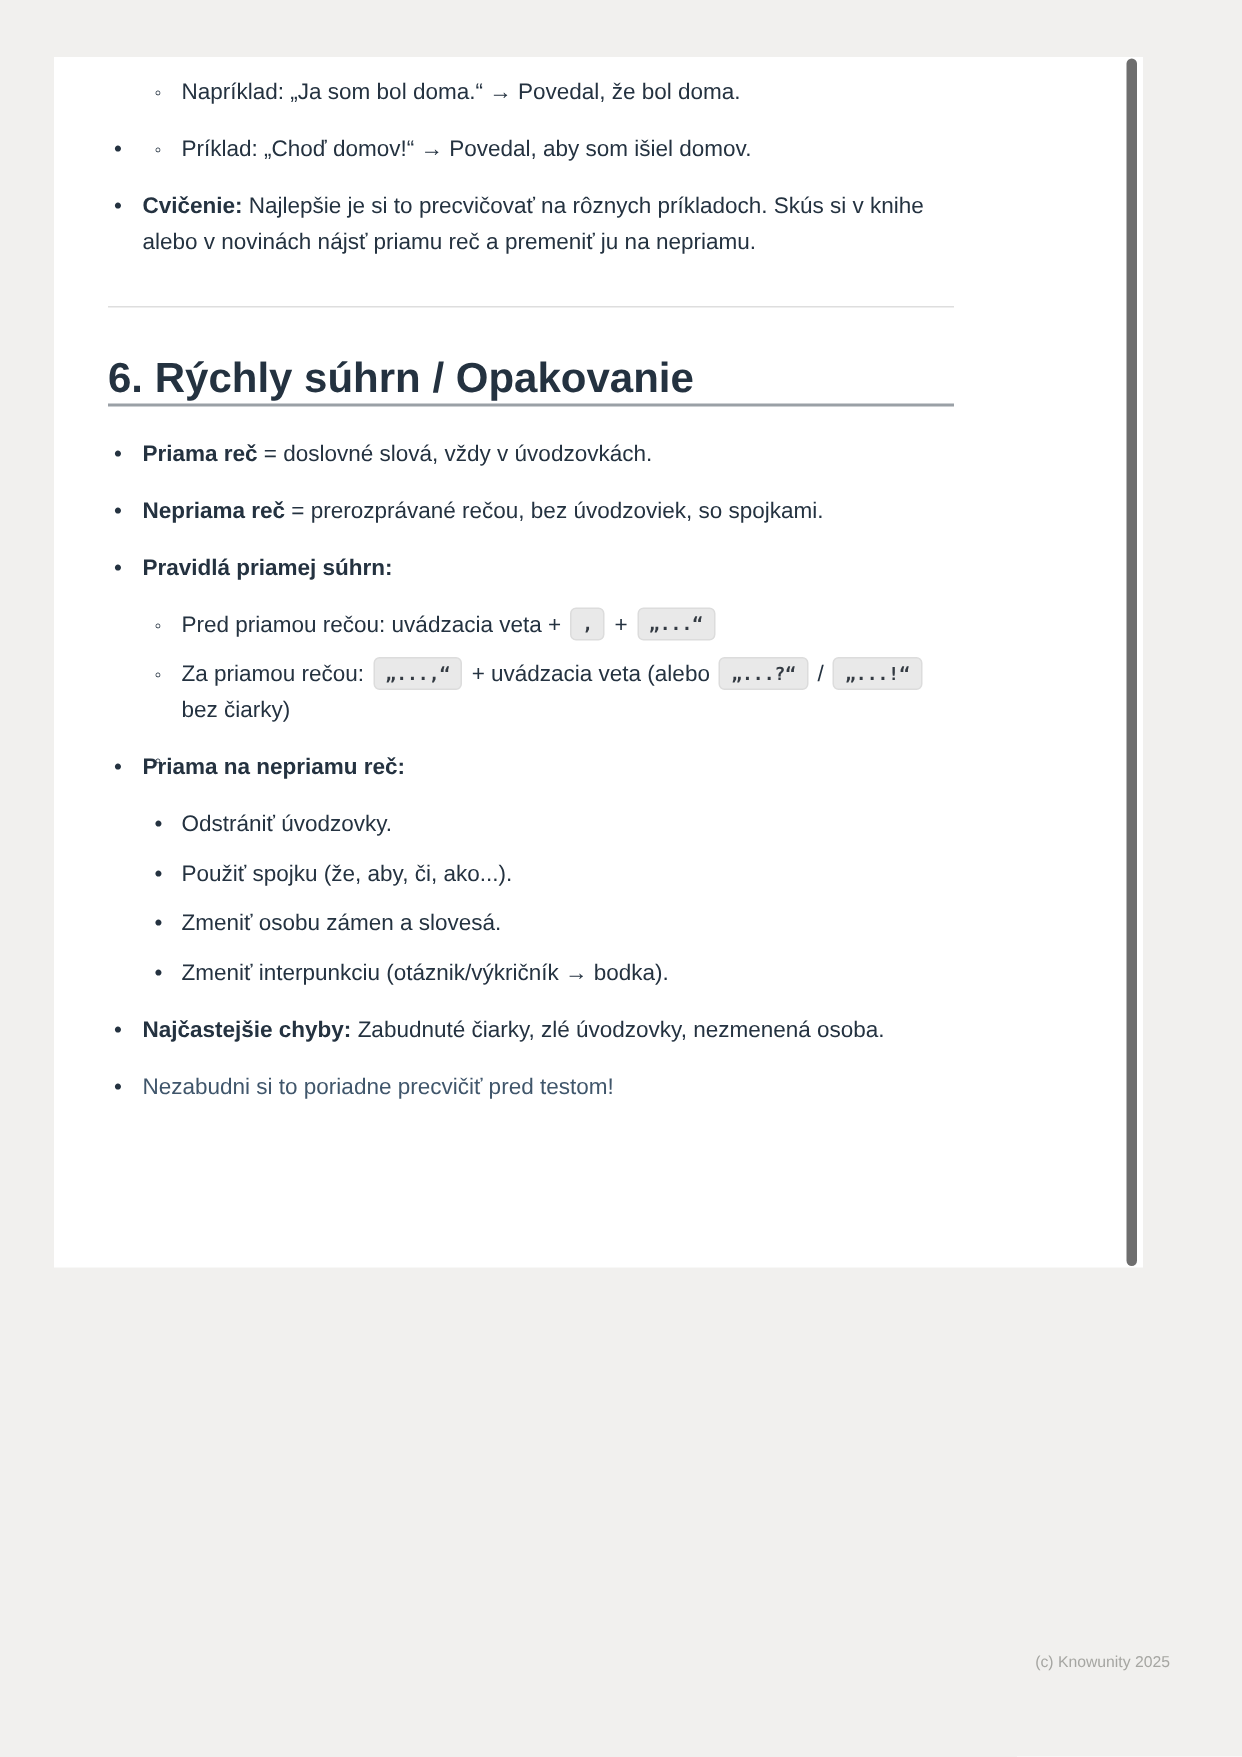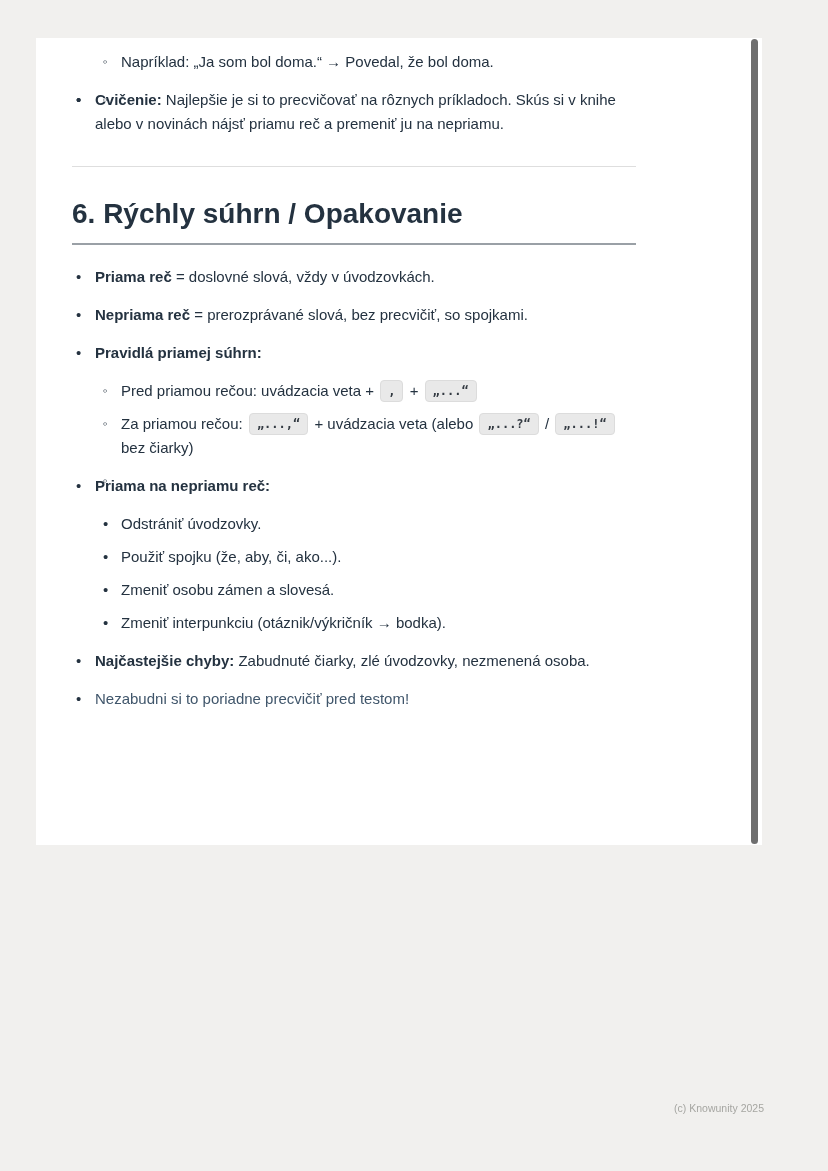--- a/index.html
+++ b/index.html
@@ -53,54 +53,53 @@
     margin:0 2px;
     vertical-align:1px;
     color:#333a42;
     white-space:nowrap;
   }
   .item.muted .itext{color:var(--muted-text);}
   .hr{border:0;border-top:1px solid var(--hr);margin:30px 0 0 0;}
   .heading{
     font-size:28px;line-height:34px;font-weight:bold;
     margin:30px 0 0 0;
-    padding-bottom:12px;
     border-bottom:2px solid var(--accent-rule);
   }
   .list.summary{margin-top:20px;}
   .scrollbar-thumb{
     position:absolute;right:4px;top:1px;bottom:1px;width:7px;
     background:var(--scrollbar);border-radius:4px;
   }
   .footer{
-    position:absolute;right:64px;top:1101px;
+    position:absolute;right:48px;top:1101px;
     font-size:10.5px;line-height:14px;
     color:var(--footer-text);
   }
 </style>
 </head>
 <body>
 
 <div class="page">
   <div class="content">
 
     <div class="list intro">
         <div class="item l2"><span class="marker circle">◦</span><span class="itext"><span class="seg-italic">Napríklad: </span><span class="seg-normal">„Ja </span><span class="seg-italic">som bol</span><span class="seg-normal"> doma.“ → Povedal, že </span><span class="seg-italic">bol</span><span class="seg-normal"> doma.</span></span></div>
         <div class="item l1"><span class="marker disc">•</span></div>
-        <div class="item l2"><span class="marker circle">◦</span></div>
+        <div class="item l2"><span class="marker circle">◦</span><span class="itext"><span class="seg-italic">Príklad: </span><span class="seg-normal">„Choď domov!“ → Povedal, aby som išiel domov.</span></span></div>
         <div class="item l1"><span class="marker disc">•</span><span class="itext"><span class="seg-bold">Cvičenie:</span><span class="seg-normal"> Najlepšie je si to precvičovať na rôznych príkladoch. Skús si v knihe alebo v novinách nájsť priamu reč a premeniť ju na nepriamu.</span></span></div>
       </div>
 
     <hr class="hr">
 
     <h1 class="heading">6. Rýchly súhrn / Opakovanie</h1>
 
     <div class="list summary">
         <div class="item l1"><span class="marker disc">•</span><span class="itext"><span class="seg-bold">Priama reč</span><span class="seg-normal"> = doslovné slová, vždy v úvodzovkách.</span></span></div>
-        <div class="item l1"><span class="marker disc">•</span><span class="itext"><span class="seg-bold">Nepriama reč</span><span class="seg-normal"> = prerozprávané slová, bez precvičiť, so spojkami.</span></span></div>
+        <div class="item l1"><span class="marker disc">•</span><span class="itext"><span class="seg-bold">Nepriama reč</span><span class="seg-normal"> = prerozprávané rečou, bez úvodzoviek, so spojkami.</span></span></div>
         <div class="item l1"><span class="marker disc">•</span><span class="itext"><span class="seg-bold">Pravidlá priamej súhrn:</span></span></div>
         <div class="item l2"><span class="marker circle">◦</span><span class="itext"><span class="seg-normal">Pred priamou rečou: uvádzacia veta + </span><span class="seg-code">,</span><span class="seg-normal"> + </span><span class="seg-code">„...“</span></span></div>
         <div class="item l2"><span class="marker circle">◦</span><span class="itext"><span class="seg-normal">Za priamou rečou: </span><span class="seg-code">„...,“</span><span class="seg-normal"> + uvádzacia veta (alebo </span><span class="seg-code">„...?“</span><span class="seg-normal"> / </span><span class="seg-code">„...!“</span><span class="seg-normal"> bez čiarky)</span></span></div>
         <div class="item l2"><span class="marker circle">◦</span></div>
         <div class="item l1"><span class="marker disc">•</span><span class="itext"><span class="seg-bold">Priama na nepriamu reč:</span></span></div>
         <div class="item l2"><span class="marker disc">•</span><span class="itext"><span class="seg-normal">Odstrániť úvodzovky.</span></span></div>
         <div class="item l2"><span class="marker disc">•</span><span class="itext"><span class="seg-normal">Použiť spojku (že, aby, či, ako...).</span></span></div>
         <div class="item l2"><span class="marker disc">•</span><span class="itext"><span class="seg-normal">Zmeniť osobu zámen a slovesá.</span></span></div>
         <div class="item l2"><span class="marker disc">•</span><span class="itext"><span class="seg-normal">Zmeniť interpunkciu (otáznik/výkričník → bodka).</span></span></div>
         <div class="item l1"><span class="marker disc">•</span><span class="itext"><span class="seg-bold">Najčastejšie chyby:</span><span class="seg-normal"> Zabudnuté čiarky, zlé úvodzovky, nezmenená osoba.</span></span></div>

